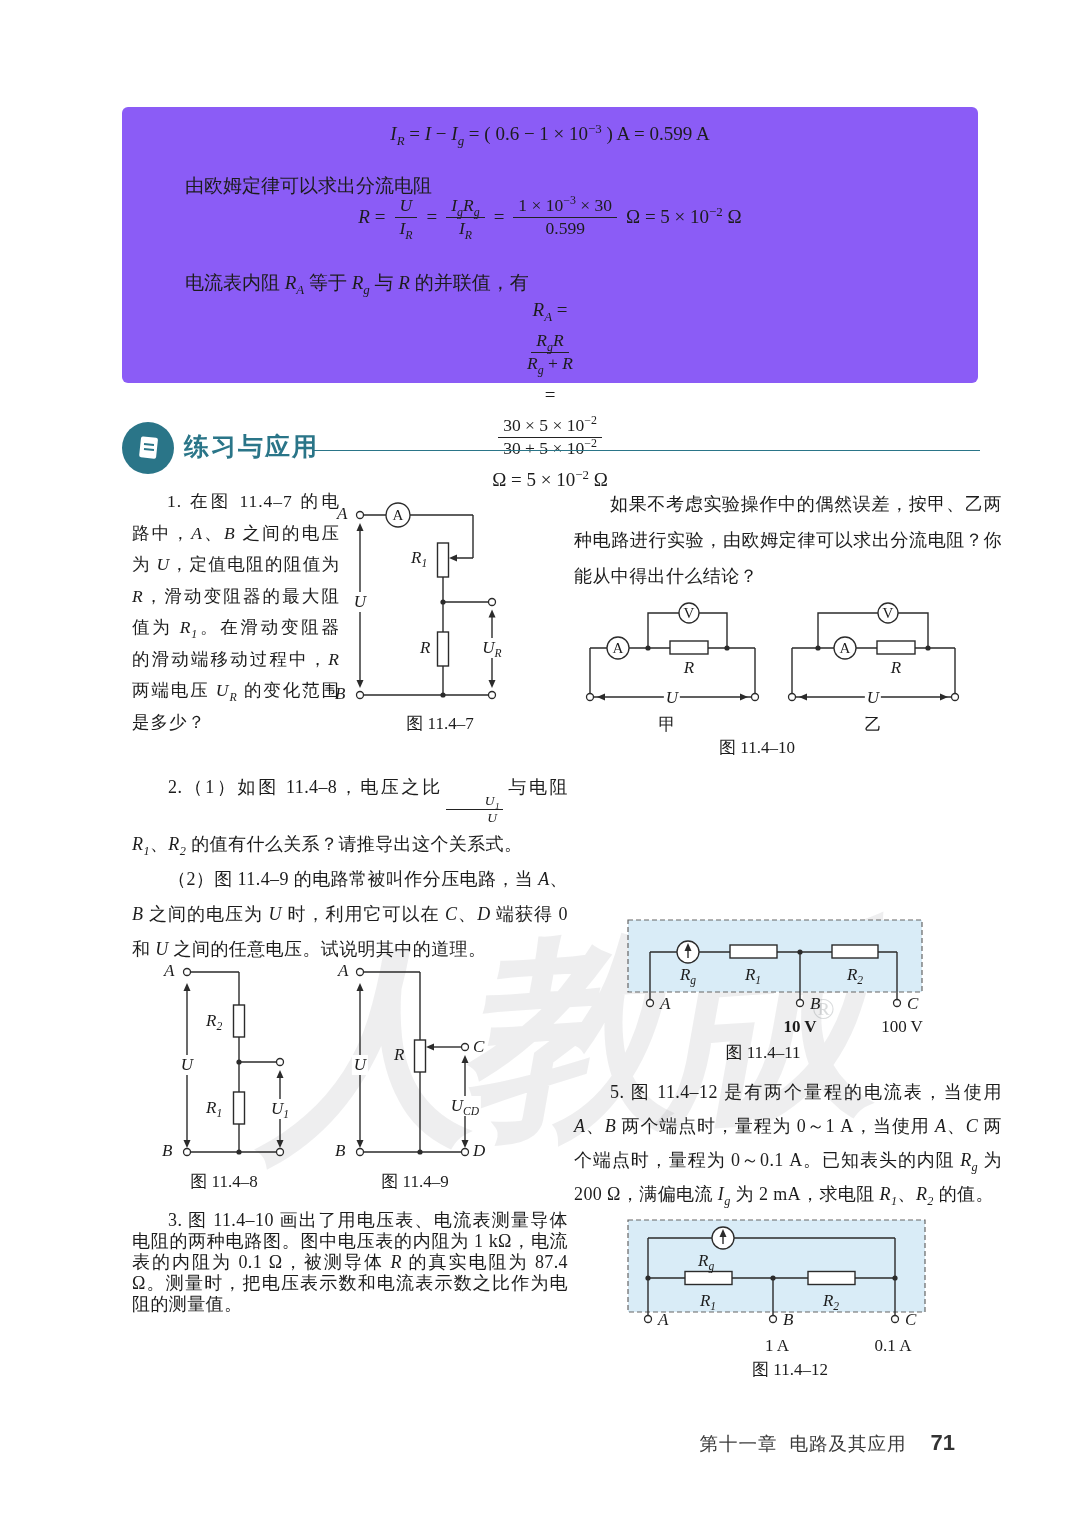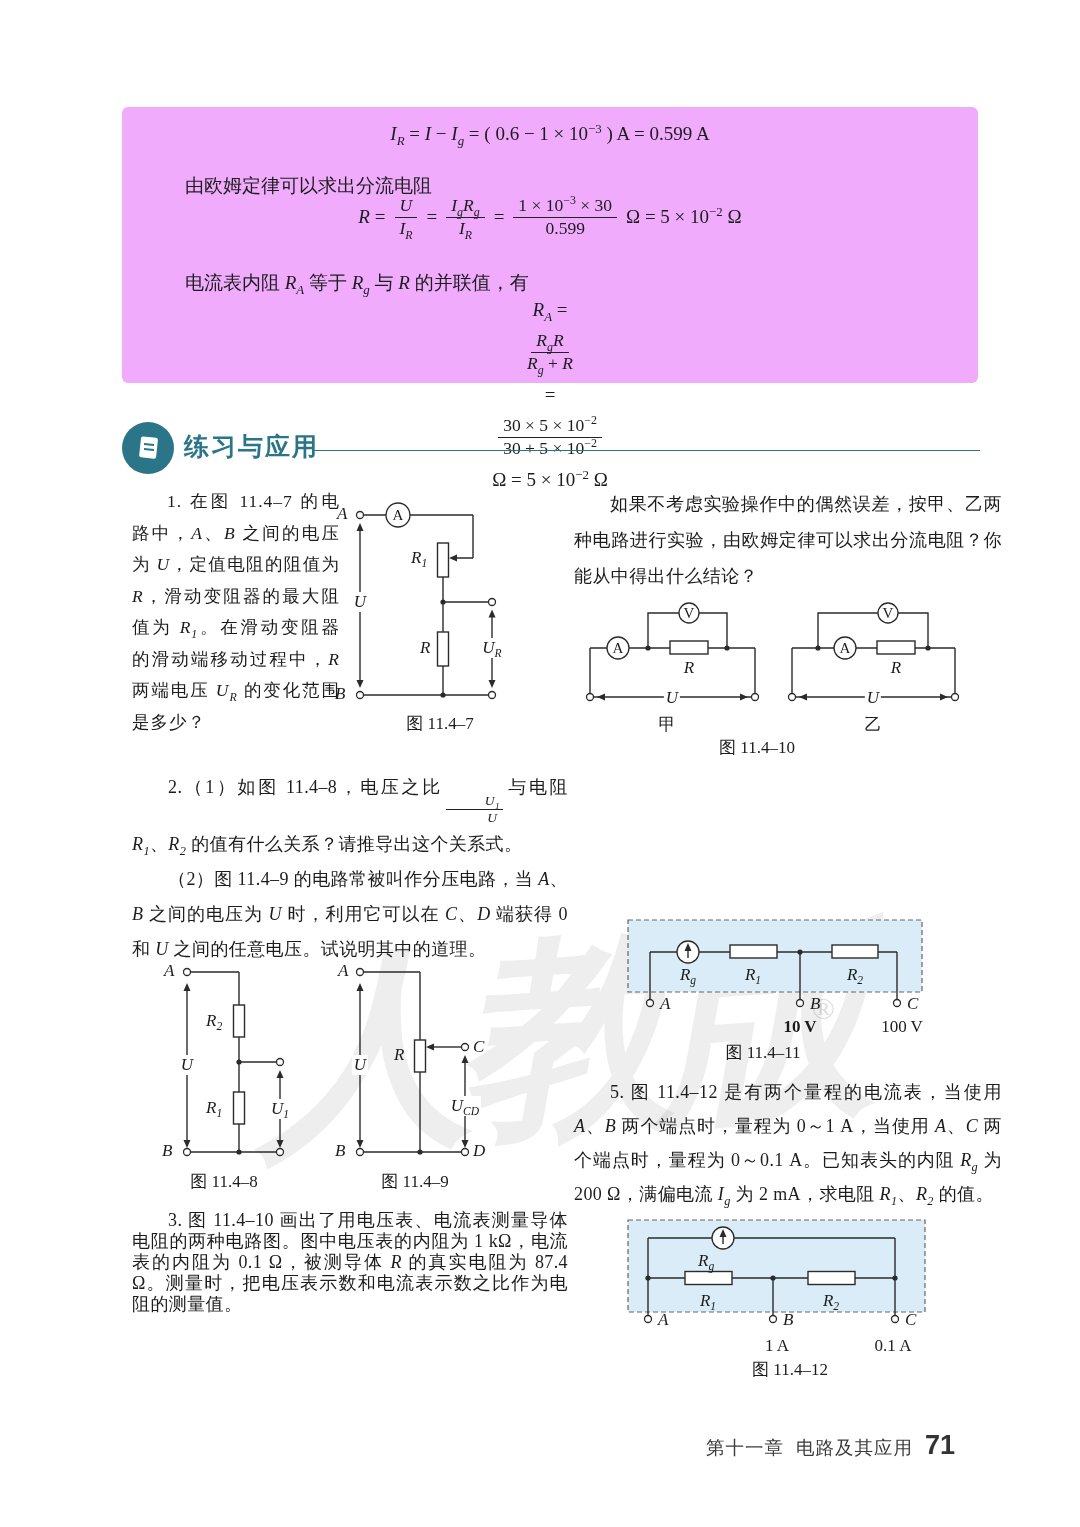--- a/index.html
+++ b/index.html
@@ -7,21 +7,21 @@
         font-family:"Liberation Serif","DejaVu Serif",serif;color:#1c1c1c;}
   
   .watermark{position:absolute;left:255px;top:895px;z-index:0;font-style:italic;font-weight:bold;
              font-size:215px;letter-spacing:-14px;color:rgba(120,125,130,0.13);
              transform:rotate(-4deg);white-space:nowrap;pointer-events:none;}
   .watermark-reg{position:absolute;left:812px;top:992px;z-index:0;font-size:30px;
                  color:rgba(120,125,130,0.28);pointer-events:none;}
   .layer{position:absolute;inset:0;z-index:1;}
   
   .sol-block{position:absolute;left:122px;top:107px;width:856px;height:276px;
-             background:#f0abfc;border-radius:6px;font-size:19px;}
+             background:#8b5cf6;border-radius:6px;font-size:19px;}
   .sol-line{position:absolute;white-space:nowrap;}
   .sol-center{left:0;right:0;text-align:center;}
   .sol-eq{position:absolute;left:0;right:0;display:flex;justify-content:center;
           align-items:center;gap:9px;white-space:nowrap;}
   .frac{display:inline-flex;flex-direction:column;align-items:center;vertical-align:middle;
         font-size:17.5px;line-height:1.25;}
   .frac .num{display:block;border-bottom:1.3px solid #222;padding:0 5px;}
   .frac .den{display:block;padding:0 5px;}
   i{font-style:italic;}
   sub{font-size:68%;line-height:0;}
@@ -52,21 +52,21 @@
   .bgw{background:#fff;padding:0 2px;}
   .cx{transform:translateX(-50%);}
   .mlett{position:absolute;font-size:15px;font-style:normal;transform:translate(-50%,-50%);z-index:2;}
   .fcap{position:absolute;font-size:17px;font-style:normal;transform:translateX(-50%);
         white-space:nowrap;z-index:2;}
   .dashbox{fill:#d9ecf7;stroke:#666;stroke-width:1.2;stroke-dasharray:5 3;}
   
   .footer{position:absolute;right:125px;top:1430px;display:flex;align-items:baseline;gap:12px;
           font-size:18.5px;color:#3a3a3a;letter-spacing:1px;}
   .footer .pnum{font-family:"Liberation Sans","DejaVu Sans",sans-serif;font-weight:bold;
-                font-size:27px;color:#333;letter-spacing:0;}
+                font-size:22px;color:#333;letter-spacing:0;margin-left:12px;}
 </style>
 </head>
 <body>
 
 <div id="page">
 
   <div class="watermark">人教版</div>
   <div class="watermark-reg">®</div>
 
   <div class="layer">

